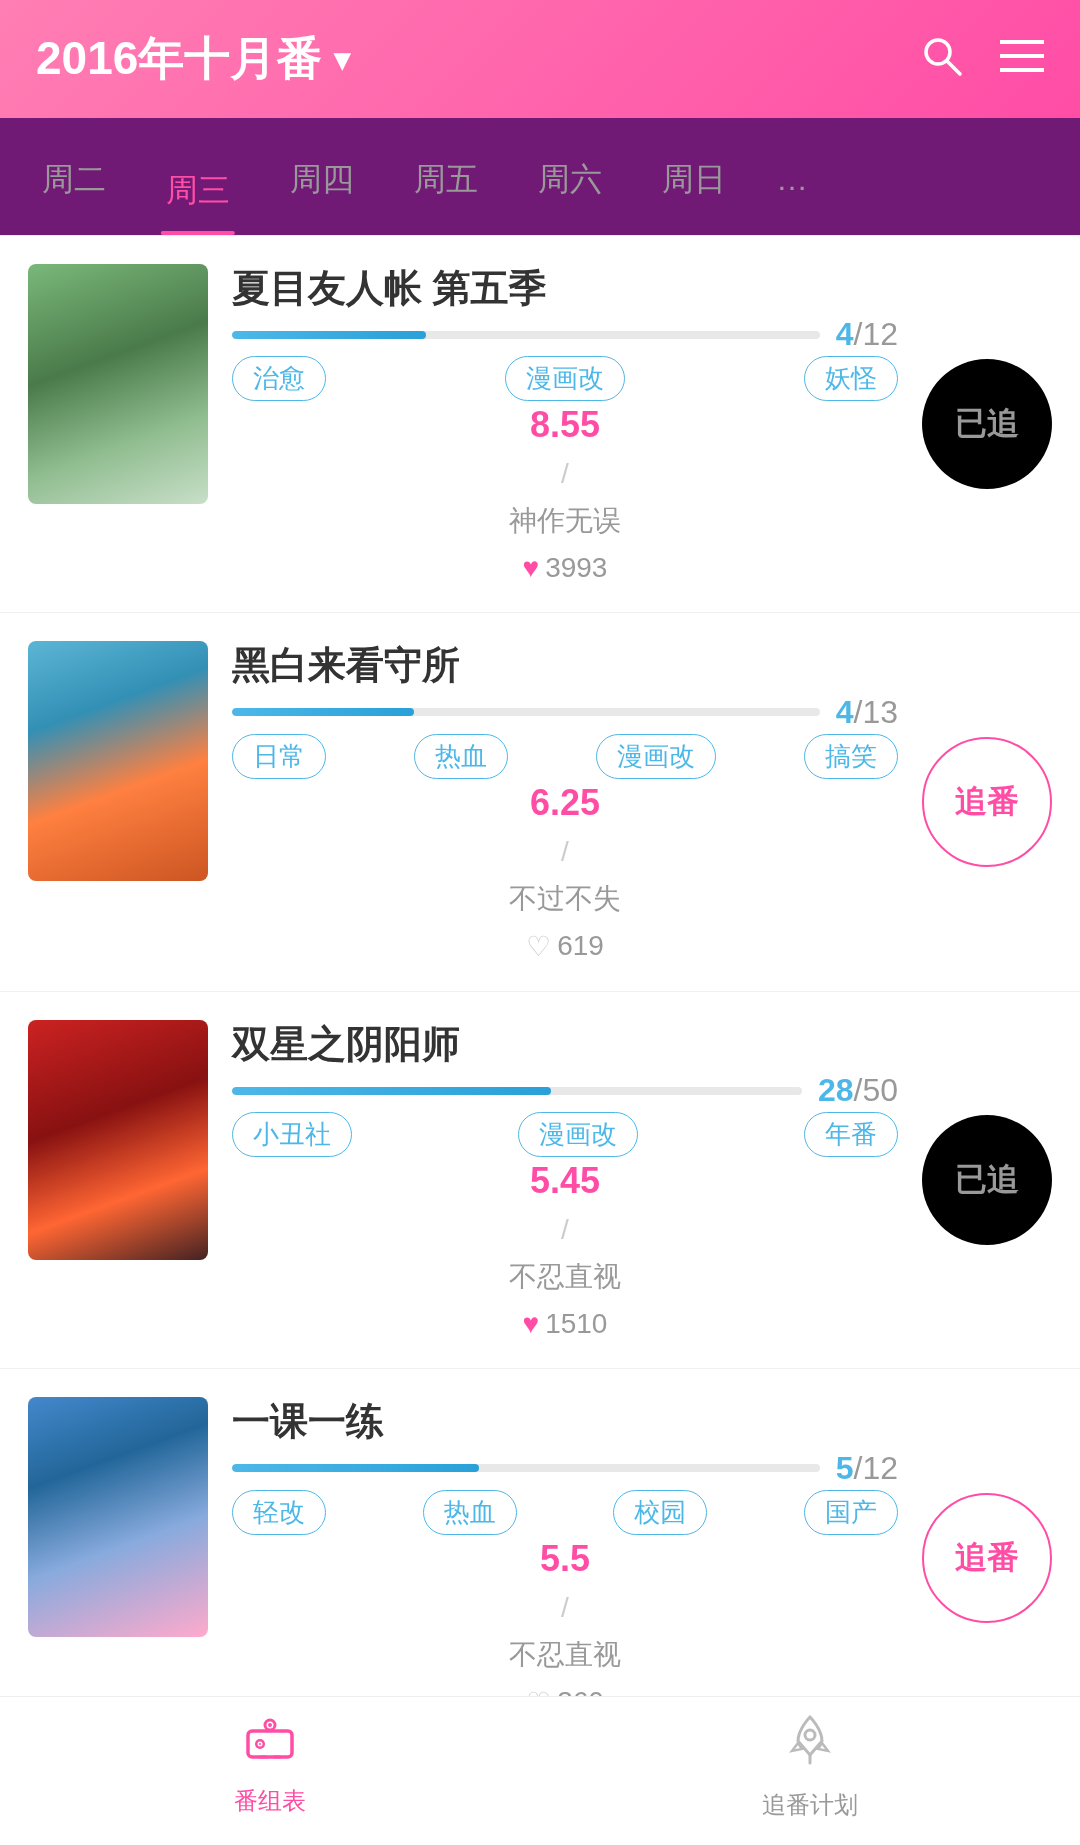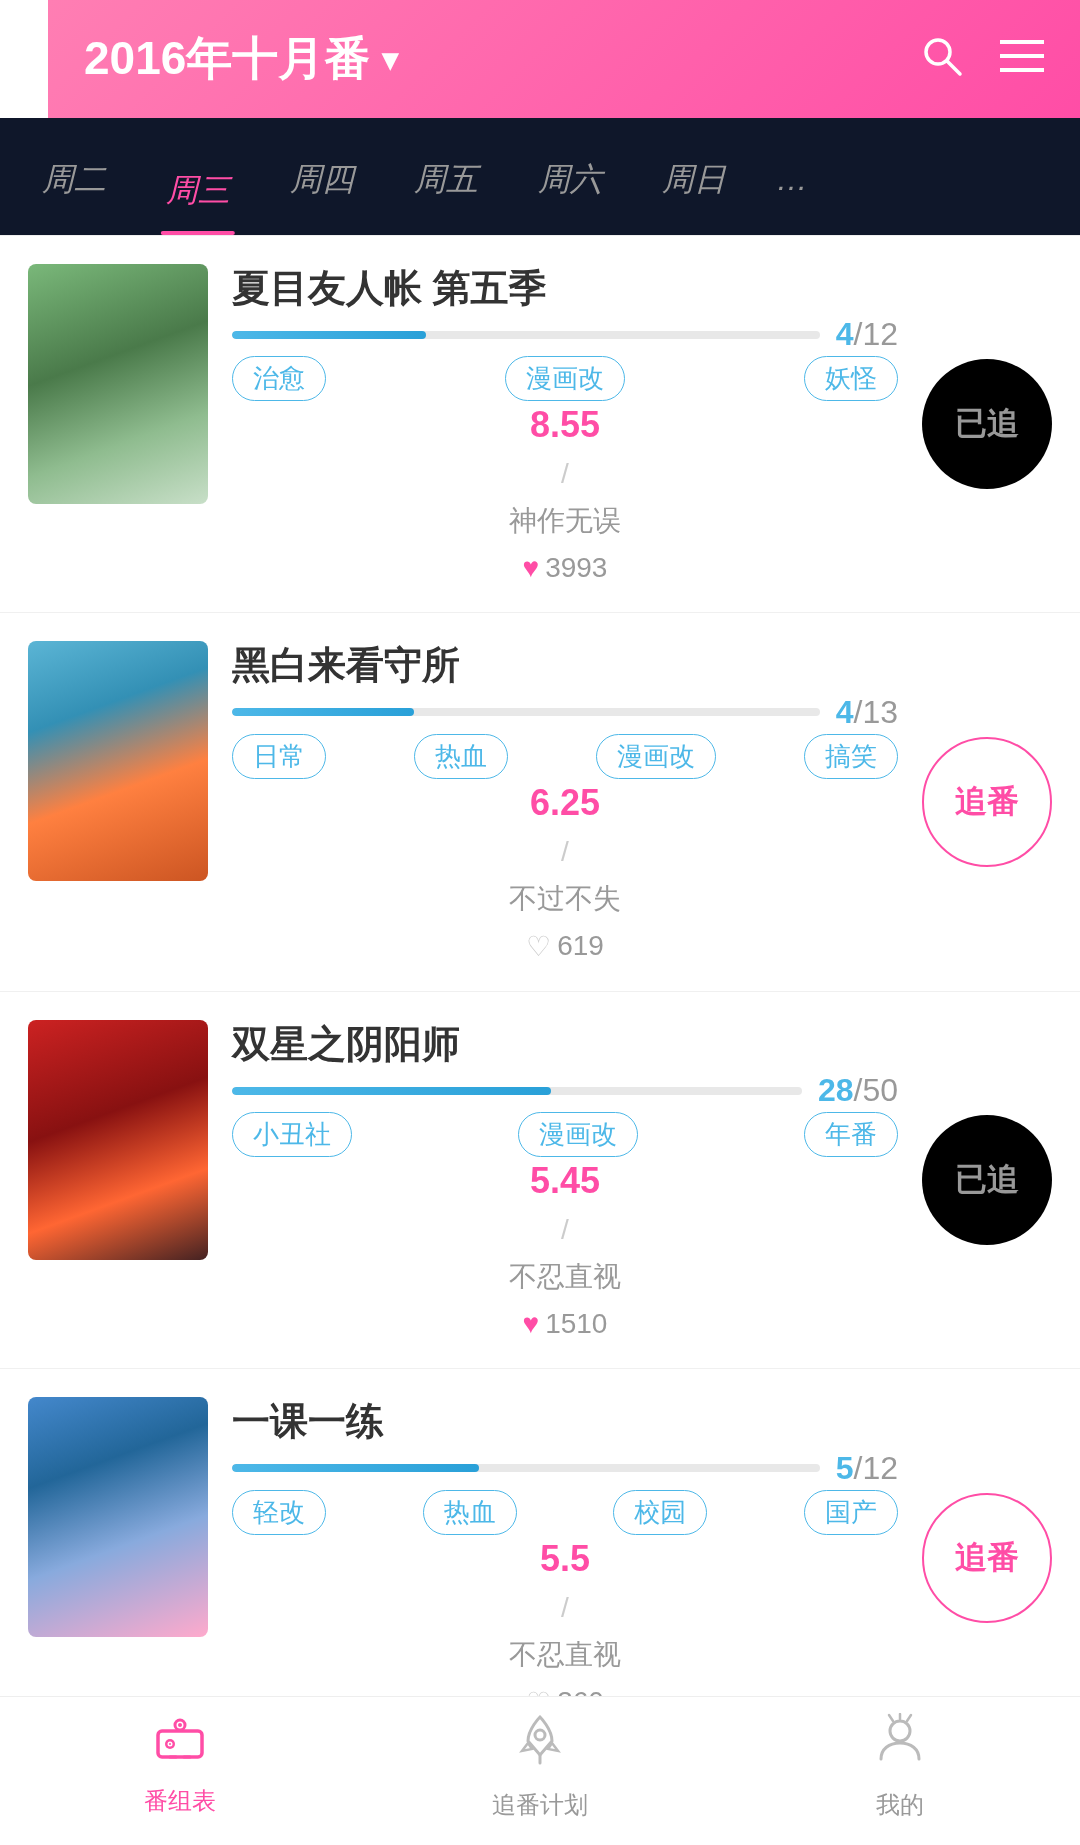--- a/index.html
+++ b/index.html
@@ -13,21 +13,20 @@
     }
 
     
     .header {
       background: linear-gradient(135deg, #ff7eb3, #ff4da6);
       padding: 28px 36px 28px 36px;
       display: flex;
       align-items: center;
       justify-content: space-between;
       min-height: 110px;
-      margin-left: 48px;
     }
     .header-title {
       color: #fff;
       font-size: 46px;
       font-weight: 600;
       display: flex;
       align-items: center;
       gap: 8px;
     }
     .header-title .dropdown-arrow {
@@ -44,23 +43,22 @@
       font-size: 40px;
       line-height: 1;
     }
 
     
     .day-tabs {
       display: flex;
       align-items: center;
       border-bottom: 1px solid #eee;
       padding: 0 12px;
-      background: #0f172a;
+      background: #701a75;
       overflow-x: auto;
-      font-style: italic;
     }
     .day-tab {
       padding: 28px 30px 22px;
       font-size: 32px;
       color: #999;
       cursor: pointer;
       white-space: nowrap;
       position: relative;
       flex-shrink: 0;
     }
@@ -465,25 +463,13 @@
       <svg width="44" height="52" viewBox="0 0 44 52" fill="none">
         <path d="M22 4 C22 4 10 16 10 28 L22 42 L34 28 C34 16 22 4 22 4Z" stroke="#bbb" stroke-width="3" fill="none"></path>
         <circle cx="22" cy="22" r="5" stroke="#bbb" stroke-width="3"></circle>
         <path d="M10 30 L4 38 L14 36Z" stroke="#bbb" stroke-width="2.5" fill="none"></path>
         <path d="M34 30 L40 38 L30 36Z" stroke="#bbb" stroke-width="2.5" fill="none"></path>
         <line x1="22" y1="42" x2="22" y2="50" stroke="#bbb" stroke-width="3" stroke-linecap="round"></line>
       </svg>
     </span>
     <span class="nav-label">追番计划</span>
   </div>
-  <div class="nav-item">
-    <span class="nav-icon nav-icon-inactive">
-      <svg width="50" height="52" viewBox="0 0 50 52" fill="none">
-        <circle cx="25" cy="18" r="10" stroke="#bbb" stroke-width="3"></circle>
-        <path d="M6 46 C6 36 14 30 25 30 C36 30 44 36 44 46" stroke="#bbb" stroke-width="3" fill="none" stroke-linecap="round"></path>
-        <line x1="18" y1="8" x2="14" y2="2" stroke="#bbb" stroke-width="2.5" stroke-linecap="round"></line>
-        <line x1="25" y1="6" x2="25" y2="1" stroke="#bbb" stroke-width="2.5" stroke-linecap="round"></line>
-        <line x1="32" y1="8" x2="36" y2="2" stroke="#bbb" stroke-width="2.5" stroke-linecap="round"></line>
-      </svg>
-    </span>
-    <span class="nav-label">我的</span>
-  </div>
 </div>
 
 </body></html>

